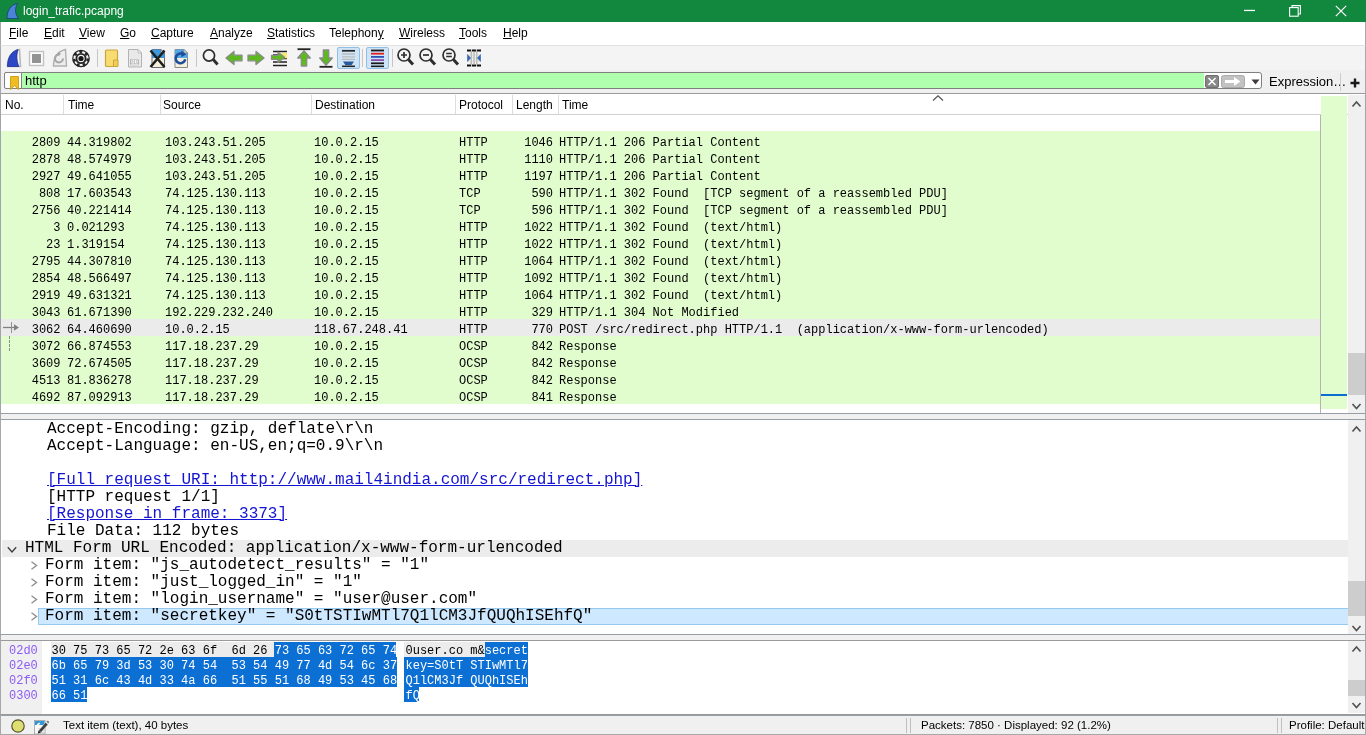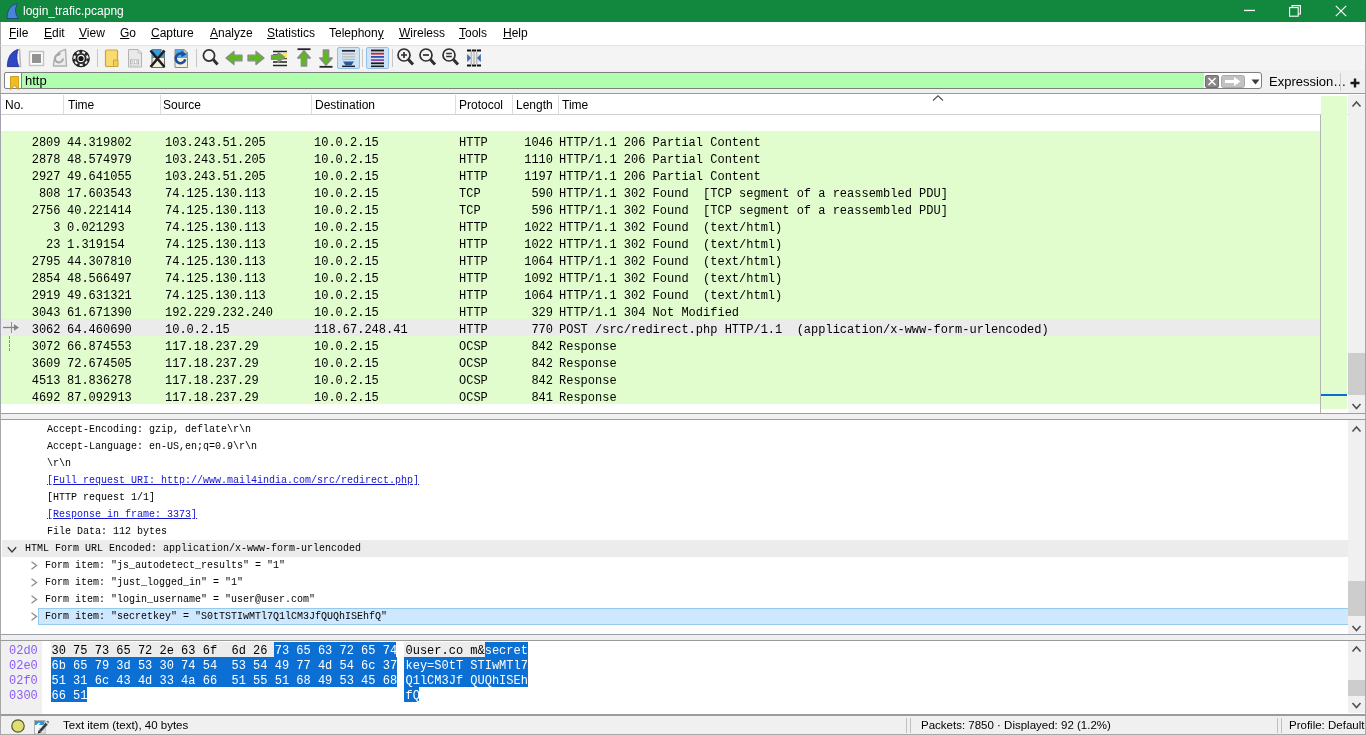--- a/index.html
+++ b/index.html
@@ -40,21 +40,21 @@
 #mline{left:1321px;top:394px;width:26px;height:2px;background:#0a6ed1}
 
 .sbar{background:#f0f0f0}
 .sthumb{position:absolute;left:0;width:17px;background:#cdcdcd}
 .chev{position:absolute;left:3px;width:11px;height:11px}
 
 .split{left:0;width:1366px;background:#f0f0f0;border-left:1px solid #a8a8a8;border-right:1px solid #a8a8a8}
 
 #dpane{left:0;top:419px;width:1366px;height:216px;background:#fff;border-top:1px solid #979ea8;border-bottom:1px solid #979ea8;border-left:1px solid #a8a8a8;border-right:1px solid #a8a8a8}
 .drow{position:absolute;left:1px;width:1346px;height:17px}
-.drow .t{position:absolute;top:0;line-height:17px;font-family:"Liberation Mono",monospace;font-size:10px;white-space:pre}
+.drow .t{position:absolute;top:0;line-height:17px;font-family:"Liberation Mono",monospace;font-size:16px;white-space:pre}
 .dlink{color:#1414d2;text-decoration:underline}
 
 #hpane{left:0;top:640px;width:1366px;height:75px;background:#fff;border-top:1px solid #9a9a9a;border-bottom:1px solid #9a9a9a;border-left:1px solid #a8a8a8;border-right:1px solid #a8a8a8}
 #hoff{left:0;top:0;width:41px;height:73px;background:#f0f0f0}
 .hsel{position:absolute;height:15px;background:#0b6fd4}
 .hgray{position:absolute;height:15px;background:#ececec}
 .ht{position:absolute;line-height:19px;font-family:"Liberation Mono",monospace;font-size:12px;white-space:pre}
 .hw{color:#fff}
 .hofft{color:#8b5cf6}
 
@@ -437,23 +437,20 @@
 </div>
 
 <div class="abs split" style="top:413px;height:6px;border-top:1px solid #979ea8"></div>
 
 <div id="dpane" class="abs">
       <div class="drow" style="top:1px">
         <span class="t" style="left:45px">Accept-Encoding: gzip, deflate\r\n</span>
       </div>
 <div class="drow" style="top:18px">
         <span class="t" style="left:45px">Accept-Language: en-US,en;q=0.9\r\n</span>
-      </div>
-<div class="drow" style="top:35px">
-        <span class="t" style="left:45px">\r\n</span>
       </div>
 <div class="drow" style="top:52px">
         <span class="t dlink" style="left:45px">[Full request URI: http://www.mail4india.com/src/redirect.php]</span>
       </div>
 <div class="drow" style="top:69px">
         <span class="t" style="left:45px">[HTTP request 1/1]</span>
       </div>
 <div class="drow" style="top:86px">
         <span class="t dlink" style="left:45px">[Response in frame: 3373]</span>
       </div>

